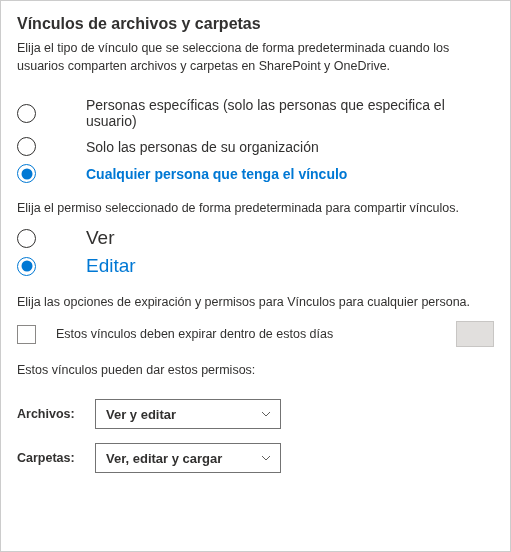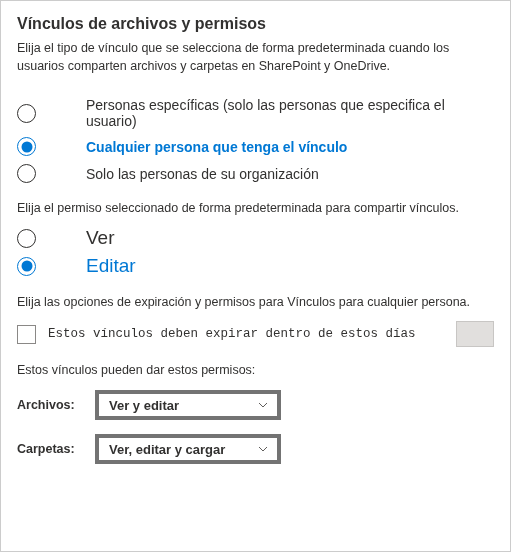--- a/index.html
+++ b/index.html
@@ -65,89 +65,88 @@
 
     .sub-desc {
       font-size: 12.5px;
       margin-bottom: 12px;
       margin-top: 12px;
     }
 
     .checkbox-row {
       display: flex;
       align-items: center;
-      gap: 12px;
+      gap: 20px;
       margin-bottom: 16px;
       margin-top: 6px;
-      font-family: Liberation Mono, monospace;
     }
     .checkbox-box {
       width: 19px;
       height: 19px;
       border: 1px solid #8a8886;
       background:#fff;
       flex-shrink: 0;
     }
     .checkbox-label { font-size: 12.5px; flex:1; }
     .days-input {
       width: 38px;
       height: 26px;
       background: #e1dfdd;
       border: 1px solid #c8c6c4;
     }
 
     .perm-label {
       font-size: 12.5px;
-      margin-bottom: 13px;
+      margin-bottom: 22px;
     }
     .select-row {
       display: flex;
       align-items: center;
       margin-bottom: 14px;
       font-weight: bold;
     }
     .select-row-label {
       width: 78px;
       font-size: 12.5px;
     }
     .custom-select {
       width: 186px;
       height: 30px;
-      border: 4px solid #737373;
+      border: 1px solid #737373;
       display: flex;
       align-items: center;
       justify-content: space-between;
       padding: 0 8px 0 10px;
       font-size: 13px;
       background:#fff;
       cursor:pointer;
     }
     .chev {
       width: 12px; height: 12px;
       flex-shrink:0;
     }
   </style>
 </head>
 <body>
 
-<h2>Vínculos de archivos y permisos</h2>
+<h2>Vínculos de archivos y carpetas</h2>
 <p class="desc">Elija el tipo de vínculo que se selecciona de forma predeterminada cuando los usuarios comparten archivos y carpetas en SharePoint y OneDrive.</p>
 
 <div class="radio-group">
   <div class="radio-item">
     <span class="radio-circle"></span>
     <span class="radio-label">Personas específicas (solo las personas que especifica el usuario)</span>
   </div>
+  <div class="radio-item">
+    <span class="radio-circle"></span>
+    <span class="radio-label">Solo las personas de su organización</span>
+  </div>
   <div class="radio-item selected">
     <span class="radio-circle"></span>
     <span class="radio-label">Cualquier persona que tenga el vínculo</span>
-  </div>
-  <div class="radio-item">
-    <span class="radio-circle"></span>
-    <span class="radio-label">Solo las personas de su organización</span>
   </div>
 </div>
 
 <p class="sub-desc">Elija el permiso seleccionado de forma predeterminada para compartir vínculos.</p>
 
 <div class="radio-group radio-large">
   <div class="radio-item">
     <span class="radio-circle"></span>
     <span class="radio-label">Ver</span>
   </div>

